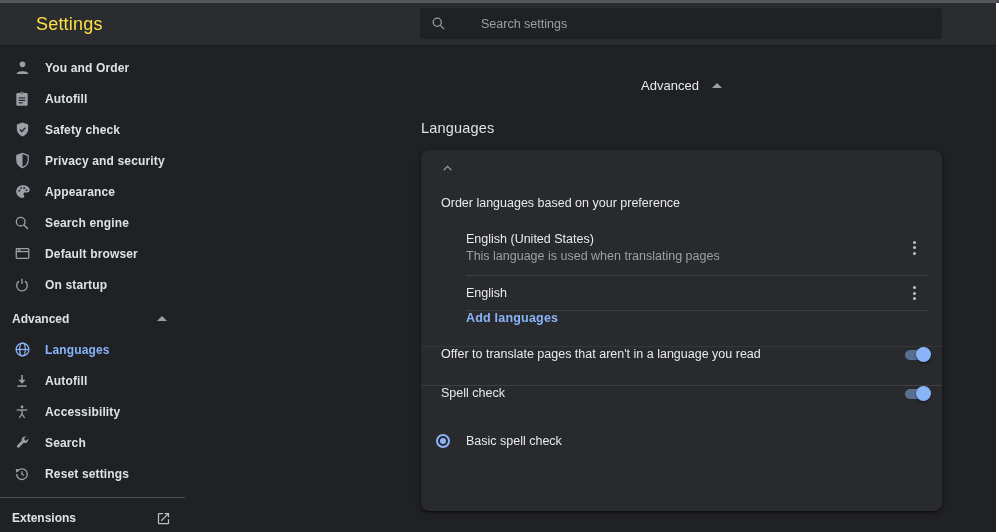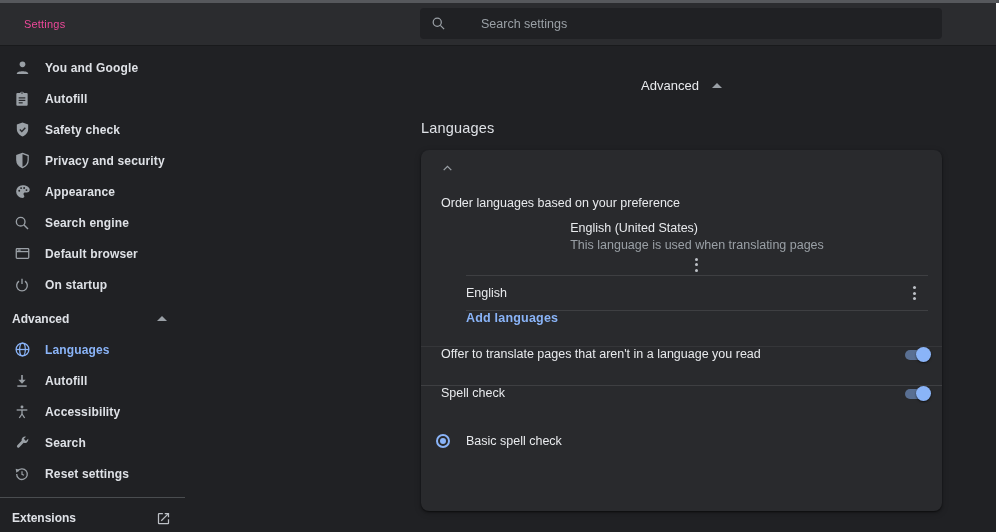--- a/index.html
+++ b/index.html
@@ -7,21 +7,21 @@
               font-family:"Liberation Sans", sans-serif; }
   body { position:relative; }
 
   
   .top-strip { position:absolute; top:0; left:0; width:999px; height:3px; background:#56585c; z-index:6; }
   .right-strip { position:absolute; top:3px; right:0; width:3px; height:529px; background:#ffffff; z-index:5; }
 
   
   .header { position:absolute; top:3px; left:0; width:996px; height:43px; background:#2b2c2f;
             border-bottom:1px solid #191a1c; display:flex; align-items:center; z-index:2; }
-  .app-title { margin-left:24px; font-size:11px; color:#ec4899; letter-spacing:.2px; }
+  .app-title { margin-left:36px; font-size:18px; color:#fde047; letter-spacing:.2px; }
   .search-box { position:absolute; left:420px; top:5px; width:522px; height:31px; background:#202124;
                 border-radius:4px; display:flex; align-items:center; cursor:text;gap:24px; }
   .search-box svg { margin-left:11px; }
   .search-placeholder { margin-left:11px; font-size:12.5px; color:#9aa0a6; }
 
   
   .sidebar { position:absolute; left:0; top:46px; width:185px; padding-top:6px; }
   .nav-item { height:31px; display:flex; align-items:center; padding-left:13px; cursor:pointer; }
   .nav-item .ic { width:18px; height:18px; display:flex; align-items:center; justify-content:center; }
   .nav-item .lbl { margin-left:14px; font-size:12px; font-weight:bold; color:#dee1e6; letter-spacing:.15px; }
@@ -42,21 +42,21 @@
                      gap:13px; cursor:pointer; }
   .advanced-toggle .lbl { font-size:13px; color:#e8eaed; }
   .section-title { margin-top:21px; height:20px; font-size:14.5px; color:#dee1e6; letter-spacing:.2px; }
   .card { margin-top:10px; width:521px; height:361px; background:#292a2d; border-radius:8px;
           box-shadow:0 1px 2px rgba(0,0,0,.55), 0 2px 6px rgba(0,0,0,.25); overflow:hidden; }
   .card-header { height:36px; display:flex; align-items:center; padding:0 20px; cursor:pointer; }
   .card-header .lbl { flex:1; font-size:12.5px; color:#e8eaed; }
   .order-row { height:34px; display:flex; align-items:center; padding:0 20px; font-size:12.5px; color:#e8eaed; }
   .lang-list { margin:0 14px 0 45px; }
   .lang-item { display:flex; align-items:center; border-bottom:1px solid rgba(255,255,255,.10); }
-  .lang-item.tall { height:56px;flex-direction:column; }
+  .lang-item.tall { height:56px; }
   .lang-item.short { height:35px; }
   .lang-item .txt { flex:1; }
   .lang-name { font-size:12.5px; color:#e8eaed; line-height:17px; }
   .lang-desc { font-size:12.5px; color:#9aa0a6; line-height:17px; }
   .kebab { width:24px; height:24px; display:flex; flex-direction:column; align-items:center;
            justify-content:center; gap:2.5px; cursor:pointer; margin-right:2px; }
   .kebab i { width:3px; height:3px; border-radius:50%; background:#bdc1c6; }
   .add-lang-row { margin-left:45px; height:35px; display:flex; align-items:flex-start; }
   .add-lang { font-size:12.5px; font-weight:bold; color:#8ab4f8; letter-spacing:.2px; cursor:pointer; }
   .hr-soft { border:none; border-top:1px solid rgba(255,255,255,.06); }
@@ -105,21 +105,21 @@
 
 <div class="sidebar">
 
   <div class="nav-item">
     <span class="ic">
       <svg width="17" height="17" viewBox="0 0 24 24" fill="#9aa0a6">
           <circle cx="12" cy="7.5" r="4"></circle>
           <path d="M4 20.5c0-4.5 16-4.5 16 0V21H4z"></path>
         </svg>
     </span>
-    <span class="lbl">You and Google</span>
+    <span class="lbl">You and Order</span>
   </div>
 
   <div class="nav-item">
     <span class="ic">
       <svg width="16" height="16" viewBox="0 0 24 24" fill="#9aa0a6">
           <path d="M19 3h-4.18A3 3 0 0 0 9.18 3H5a1.5 1.5 0 0 0-1.5 1.5v16A1.5 1.5 0 0 0 5 22h14a1.5 1.5 0 0 0 1.5-1.5v-16A1.5 1.5 0 0 0 19 3zm-7-1.2a1.2 1.2 0 1 1 0 2.4 1.2 1.2 0 0 1 0-2.4z"></path>
           <rect x="7" y="9.5" width="10" height="1.7" fill="#202124"></rect>
           <rect x="7" y="13.2" width="10" height="1.7" fill="#202124"></rect>
           <rect x="7" y="16.9" width="6" height="1.7" fill="#202124"></rect>
         </svg>

